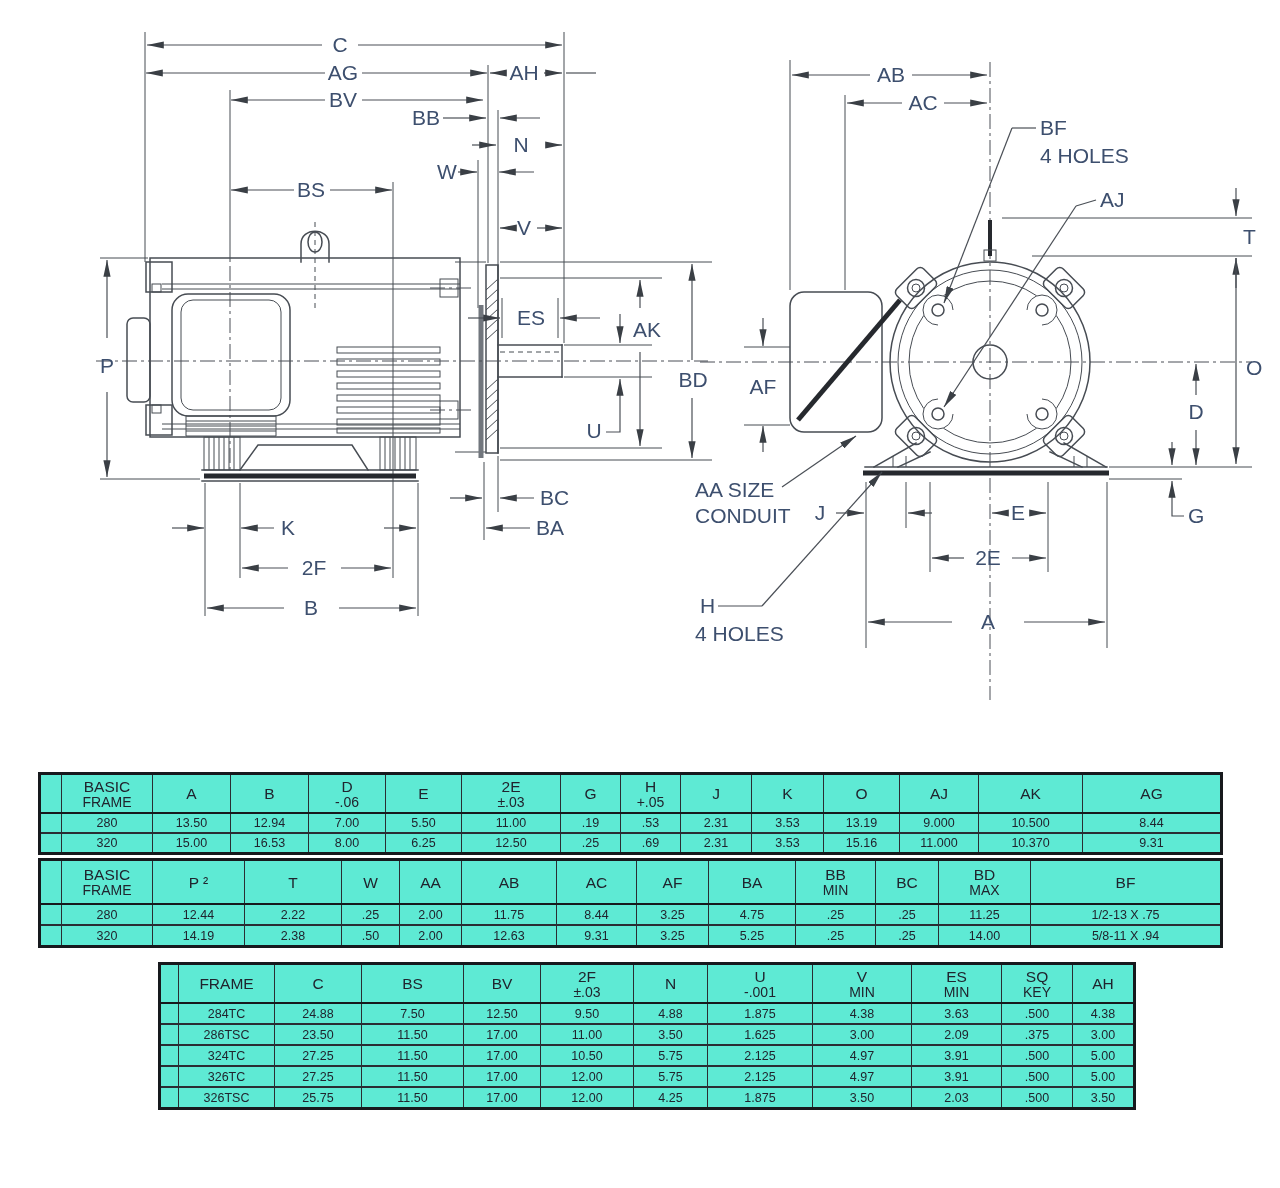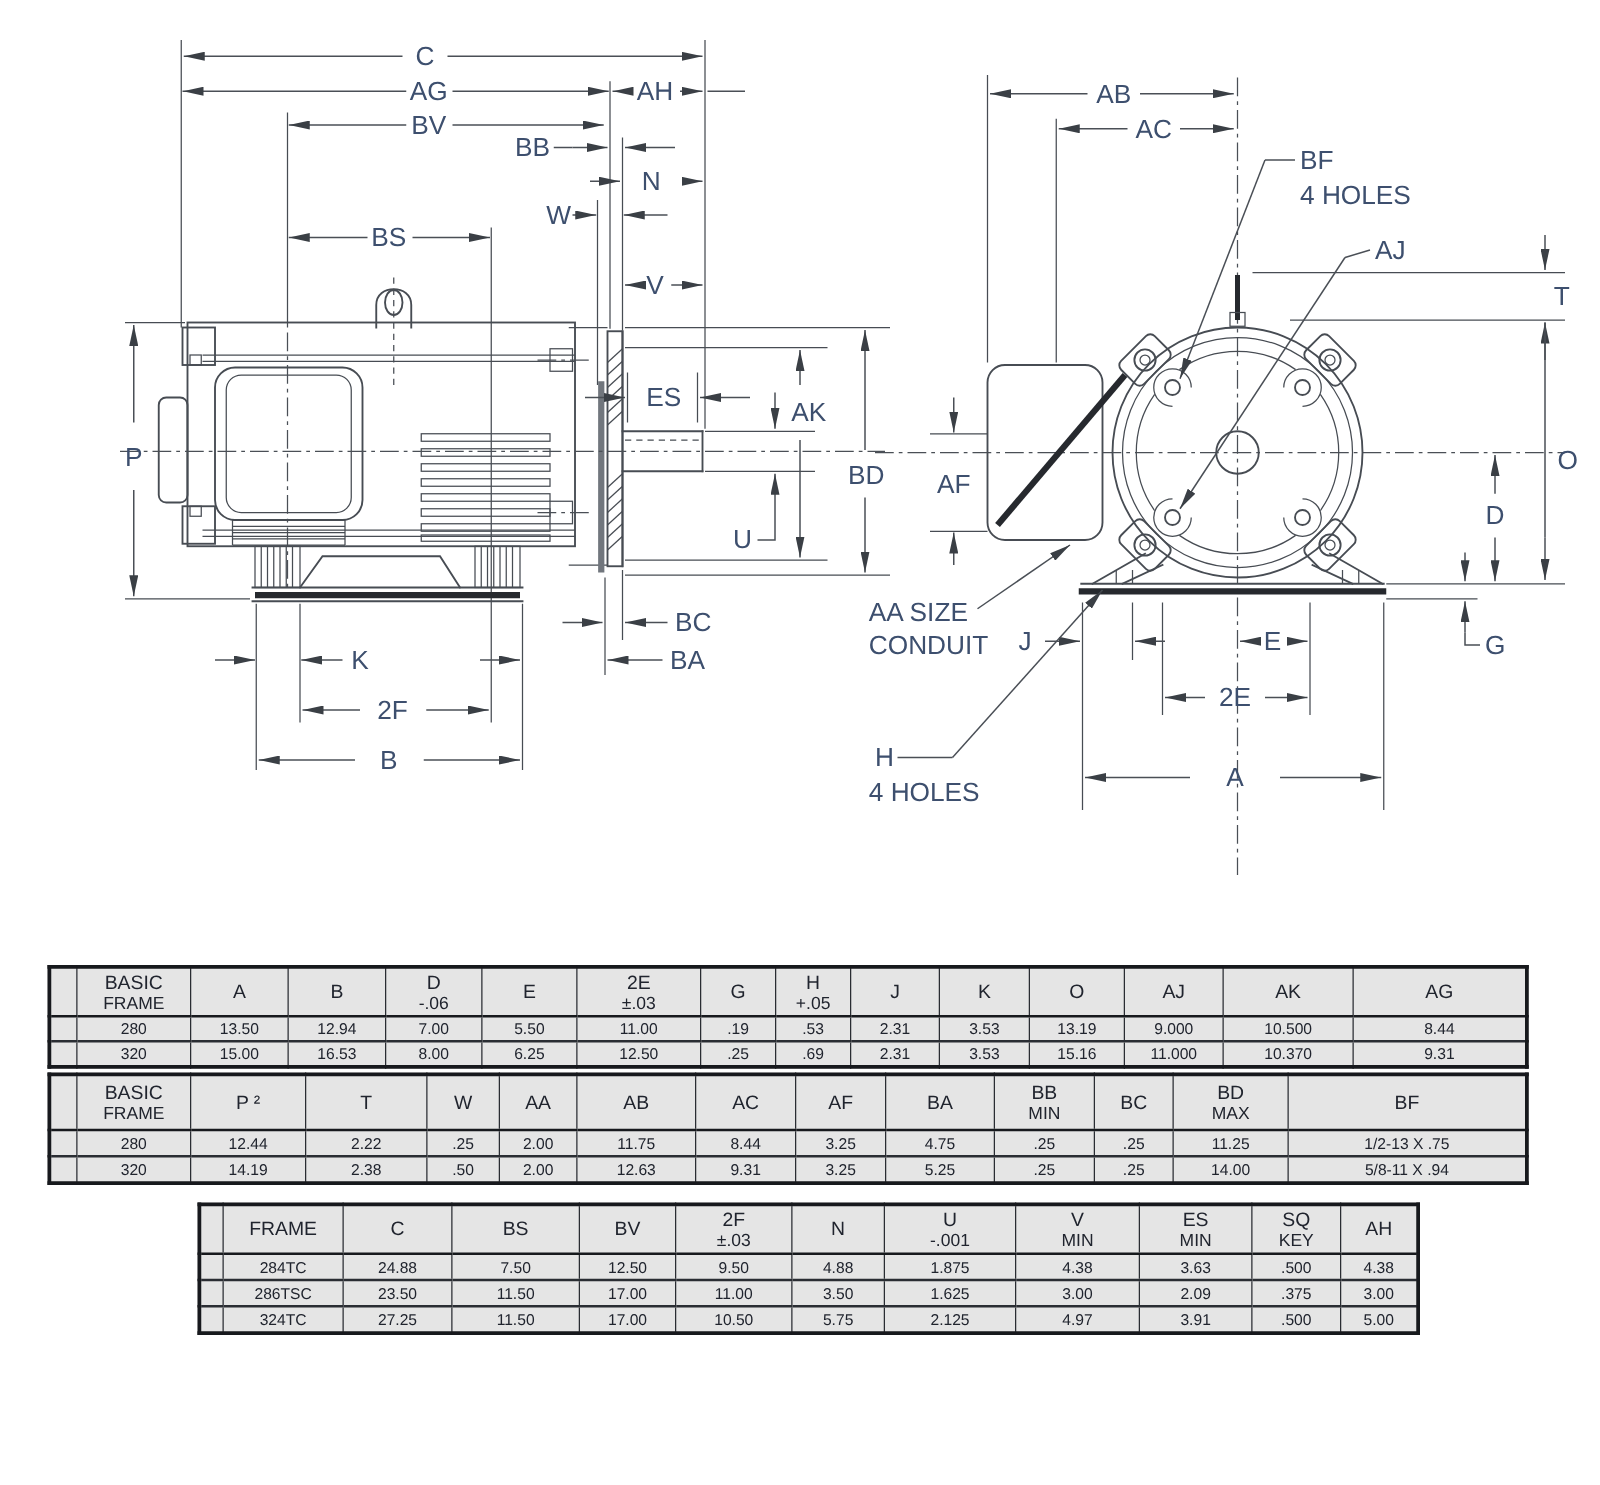--- a/index.html
+++ b/index.html
@@ -8,21 +8,21 @@
   .ol{stroke:#474c53;stroke-width:1.5;fill:none;stroke-linecap:square;}
   .dl{stroke:#4a4f56;stroke-width:1.2;fill:none;}
   .hl{stroke:#474c53;stroke-width:1;fill:none;}
   .cl{stroke:#4a4f56;stroke-width:1;stroke-dasharray:15 4 3 4;fill:none;}
   .dsh{stroke:#474c53;stroke-width:1;stroke-dasharray:5 4;fill:none;}
   .thk{stroke:#26292e;stroke-width:5;fill:none;}
   .gry{stroke:#71767d;stroke-width:5;fill:none;}
   text.dim{fill:#3d4f6e;font-size:21px;font-family:"Liberation Sans",sans-serif;text-anchor:middle;}
   text.dim.st{text-anchor:start;}
   #note{position:absolute;top:736px;left:0;width:1204px;text-align:center;font-size:16px;color:#2a3040;letter-spacing:.3px;}
-  table.dim-table{position:absolute;border-collapse:collapse;table-layout:fixed;border:3px solid #17191d;background:#e5e5e5;}
+  table.dim-table{position:absolute;border-collapse:collapse;table-layout:fixed;border:3px solid #17191d;background:#5eead4;}
   .dim-table th,.dim-table td{border:1.4px solid #2a2d33;text-align:center;vertical-align:middle;color:#20242e;padding:0;white-space:nowrap;overflow:hidden;}
   .dim-table thead th{border-bottom:2.4px solid #17191d;font-weight:normal;font-size:15.5px;line-height:17px;}
   .dim-table td{font-size:12.5px;border-top-width:2px;}
   #t1 thead th{height:37px;} #t1 td{height:18px;}
   #t2 thead th{height:42px;} #t2 td{height:19px;}
   #t3 thead th{height:37px;} #t3 td{height:19px;}
   .hdr-sub{font-size:14px;line-height:15px;display:block;}
 </style>
 </head>
 <body>
@@ -594,16 +594,44 @@
           <td>11.50</td>
           <td>17.00</td>
           <td>10.50</td>
           <td>5.75</td>
           <td>2.125</td>
           <td>4.97</td>
           <td>3.91</td>
           <td>.500</td>
           <td>5.00</td>
         </tr>
+        <tr>
+          <td></td>
+          <td>326TC</td>
+          <td>27.25</td>
+          <td>11.50</td>
+          <td>17.00</td>
+          <td>12.00</td>
+          <td>5.75</td>
+          <td>2.125</td>
+          <td>4.97</td>
+          <td>3.91</td>
+          <td>.500</td>
+          <td>5.00</td>
+        </tr>
+        <tr>
+          <td></td>
+          <td>326TSC</td>
+          <td>25.75</td>
+          <td>11.50</td>
+          <td>17.00</td>
+          <td>12.00</td>
+          <td>4.25</td>
+          <td>1.875</td>
+          <td>3.50</td>
+          <td>2.03</td>
+          <td>.500</td>
+          <td>3.50</td>
+        </tr>
       </tbody>
     </table>
 
 </div>
 
 </body></html>

